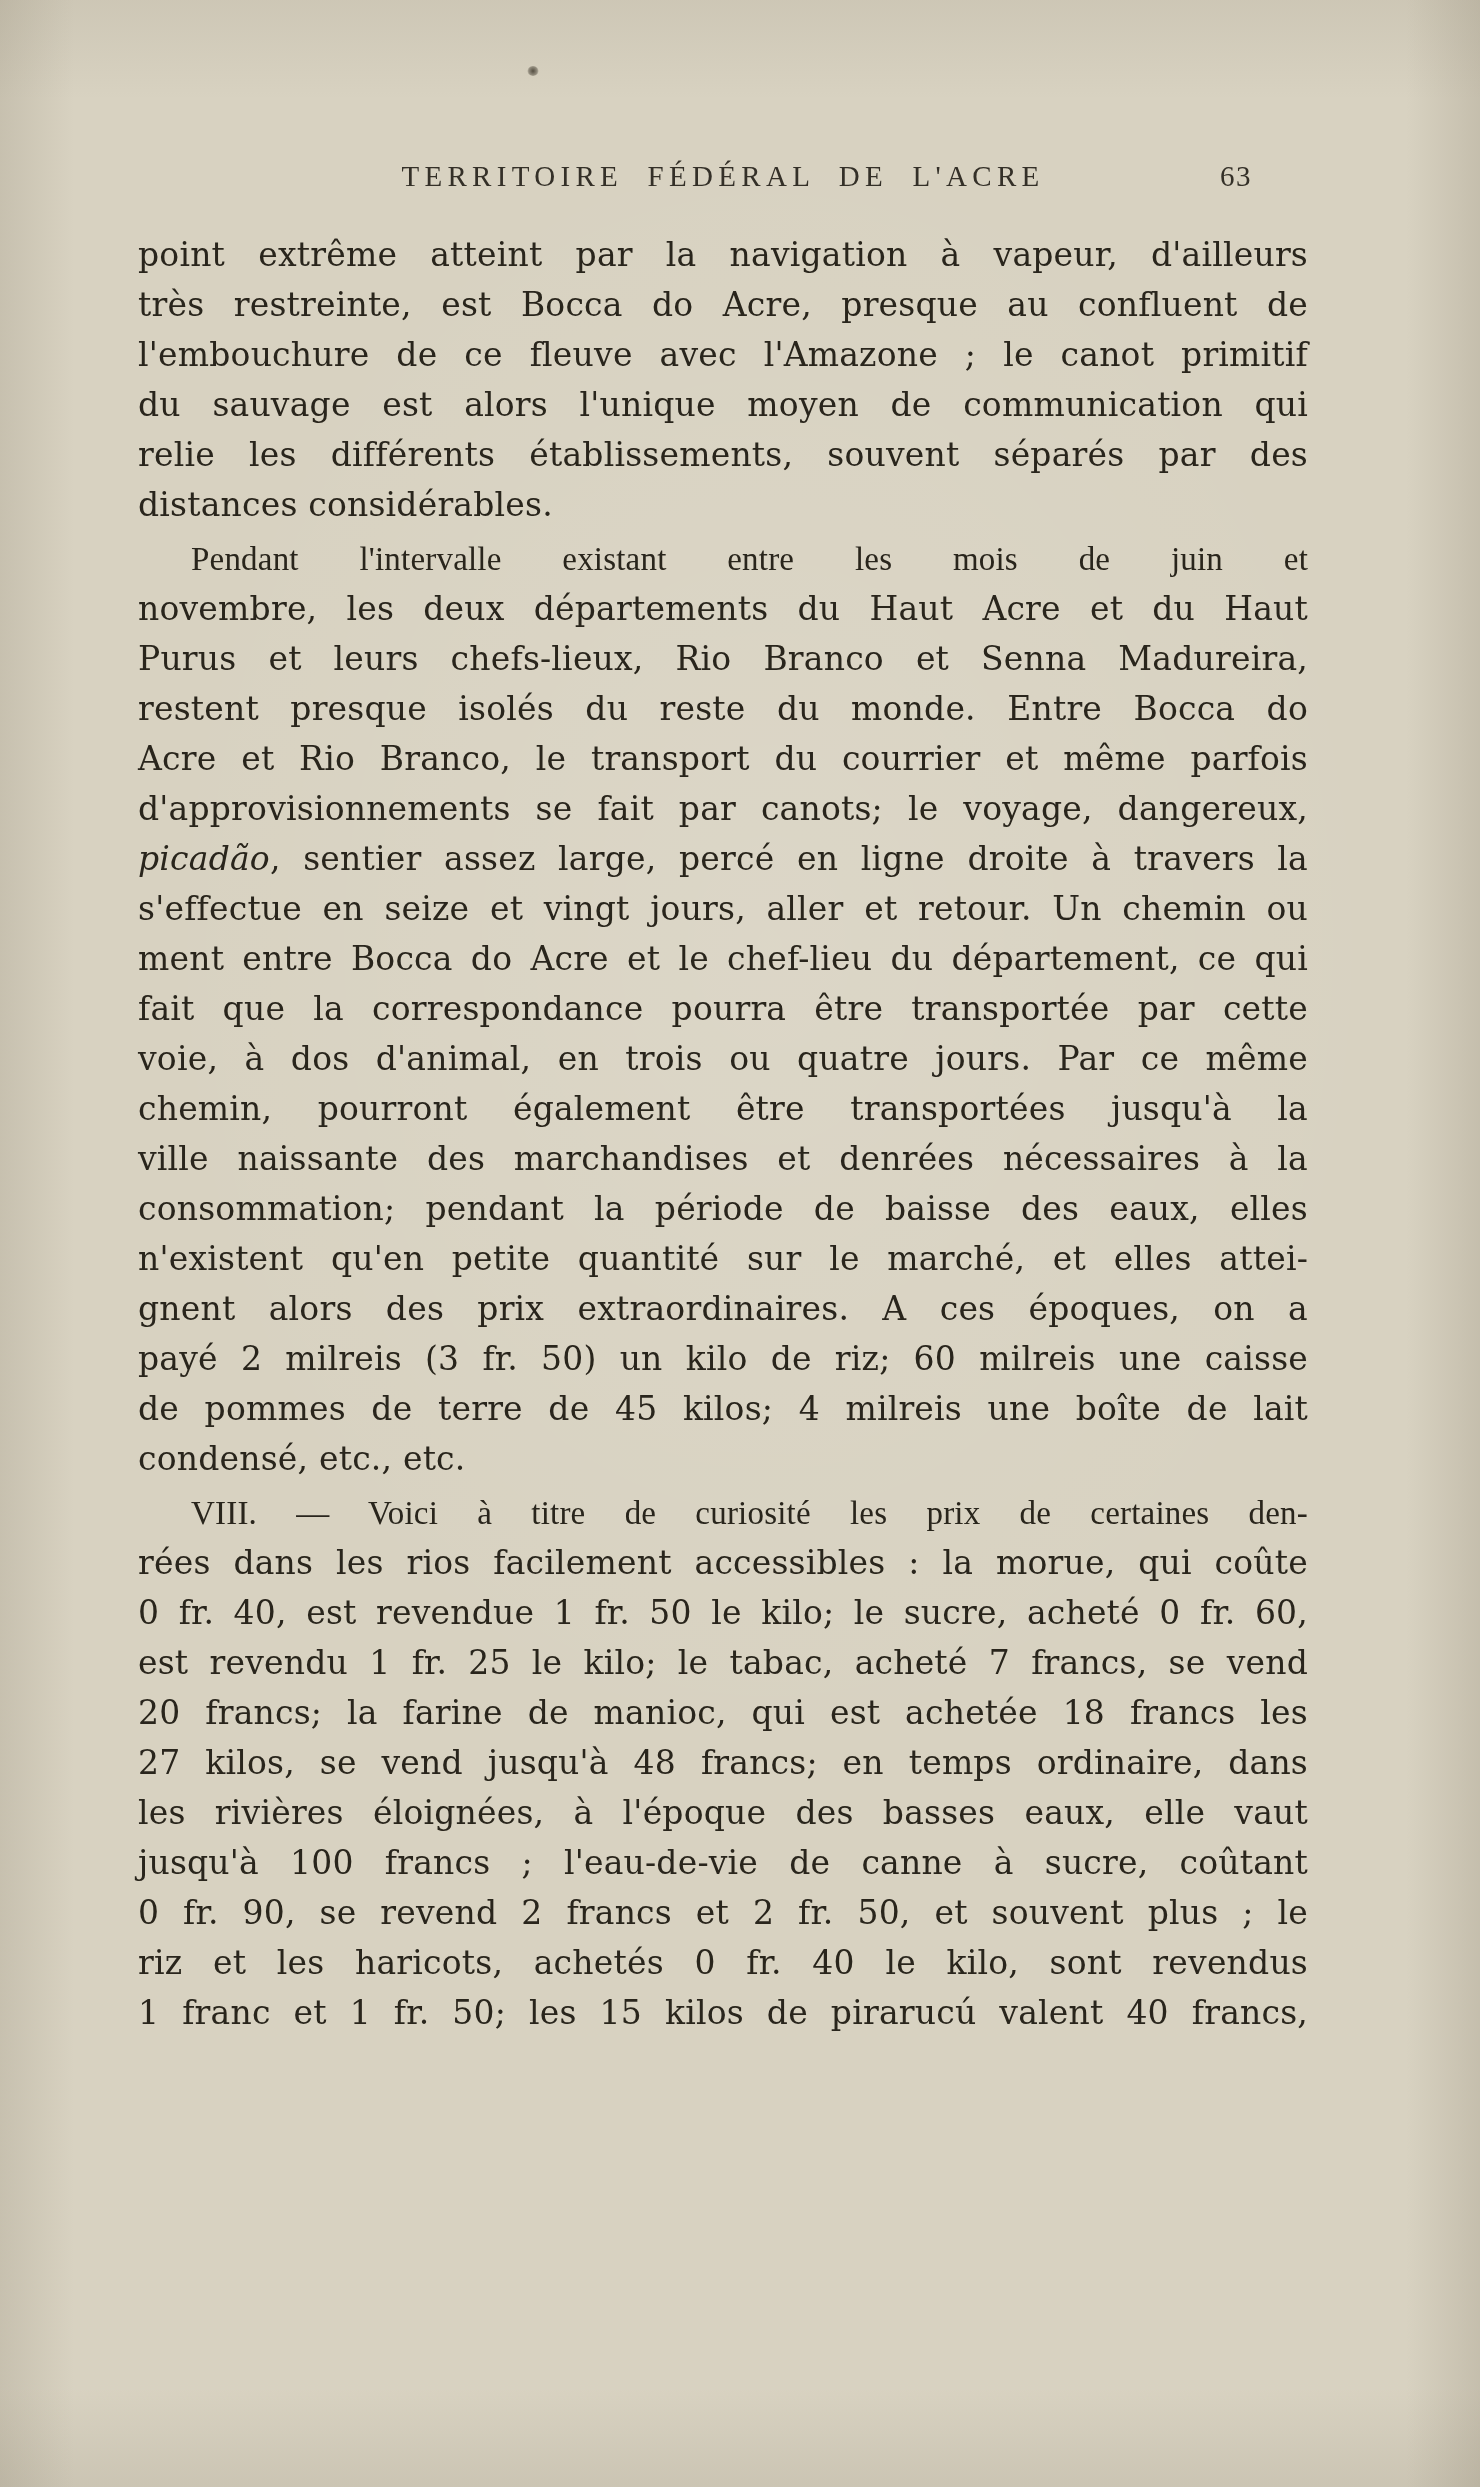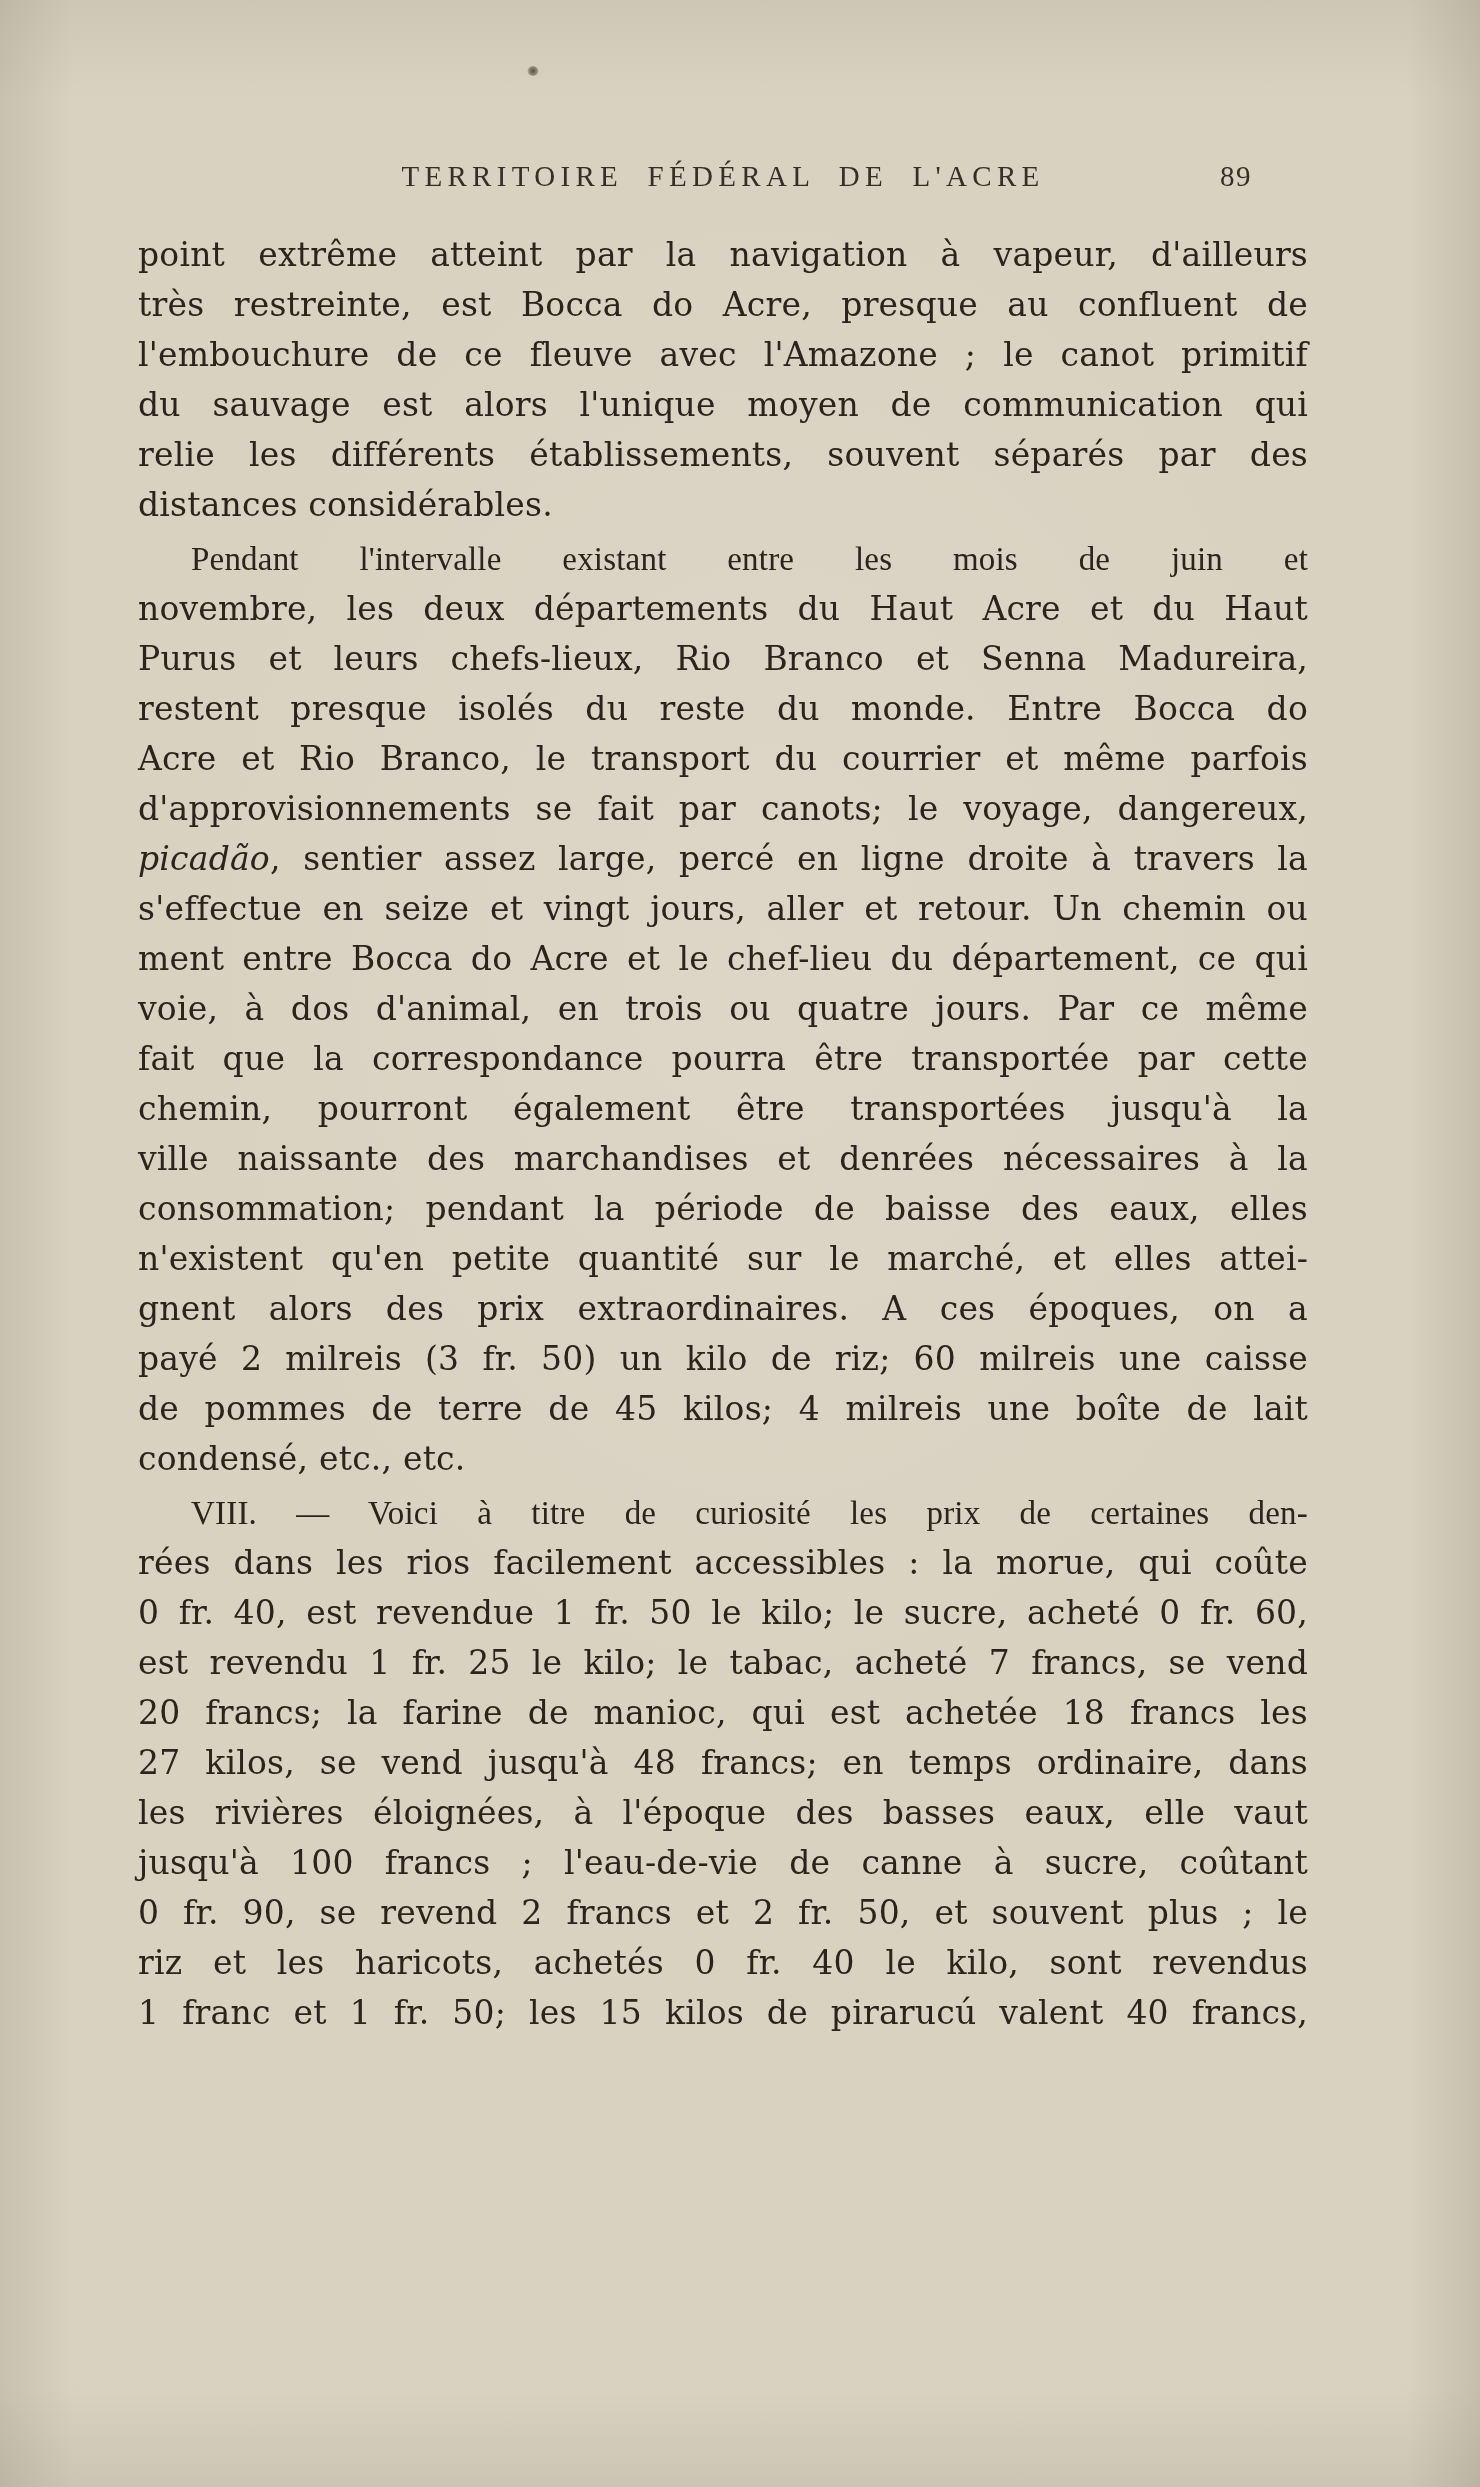--- a/index.html
+++ b/index.html
@@ -80,43 +80,43 @@
     font-style: italic;
   }
 </style>
 </head>
 <body>
 
 <div class="page" style="color: rgb(41, 37, 28);">
   <div class="ink-speck"></div>
   <div class="running-header" style="color: rgb(52, 48, 40); font-family: Liberation Serif, serif;">
     <span class="header-title">TERRITOIRE FÉDÉRAL DE L'ACRE</span>
-    <span class="page-number">89</span>
+    <span class="page-number">63</span>
   </div>
   <div class="text-block">
       <div class="paragraph">
         <div class="line"><span>point extrême atteint par la navigation à vapeur, d'ailleurs</span></div>
         <div class="line"><span>très restreinte, est Bocca do Acre, presque au confluent de</span></div>
         <div class="line"><span>l'embouchure de ce fleuve avec l'Amazone ; le canot primitif</span></div>
         <div class="line"><span>du sauvage est alors l'unique moyen de communication qui</span></div>
         <div class="line"><span>relie les différents établissements, souvent séparés par des</span></div>
         <div class="line last"><span>distances considérables.</span></div>
       </div>
       <div class="paragraph">
         <div class="line indent"><span>Pendant l'intervalle existant entre les mois de juin et</span></div>
         <div class="line"><span>novembre, les deux départements du Haut Acre et du Haut</span></div>
         <div class="line"><span>Purus et leurs chefs-lieux, Rio Branco et Senna Madureira,</span></div>
         <div class="line"><span>restent presque isolés du reste du monde. Entre Bocca do</span></div>
         <div class="line"><span>Acre et Rio Branco, le transport du courrier et même parfois</span></div>
         <div class="line"><span>d'approvisionnements se fait par canots; le voyage, dangereux,</span></div>
         <div class="line"><span class="italic">picadão</span><span>, sentier assez large, percé en ligne droite à travers la</span></div>
         <div class="line"><span>s'effectue en seize et vingt jours, aller et retour. Un chemin ou</span></div>
         <div class="line"><span>ment entre Bocca do Acre et le chef-lieu du département, ce qui</span></div>
+        <div class="line"><span>fait que la correspondance pourra être transportée par cette</span></div>
         <div class="line"><span>voie, à dos d'animal, en trois ou quatre jours. Par ce même</span></div>
-        <div class="line"><span>fait que la correspondance pourra être transportée par cette</span></div>
         <div class="line"><span>chemin, pourront également être transportées jusqu'à la</span></div>
         <div class="line"><span>ville naissante des marchandises et denrées nécessaires à la</span></div>
         <div class="line"><span>consommation; pendant la période de baisse des eaux, elles</span></div>
         <div class="line"><span>n'existent qu'en petite quantité sur le marché, et elles attei-</span></div>
         <div class="line"><span>gnent alors des prix extraordinaires. A ces époques, on a</span></div>
         <div class="line"><span>payé 2 milreis (3 fr. 50) un kilo de riz; 60 milreis une caisse</span></div>
         <div class="line"><span>de pommes de terre de 45 kilos; 4 milreis une boîte de lait</span></div>
         <div class="line last"><span>condensé, etc., etc.</span></div>
       </div>
       <div class="paragraph">

